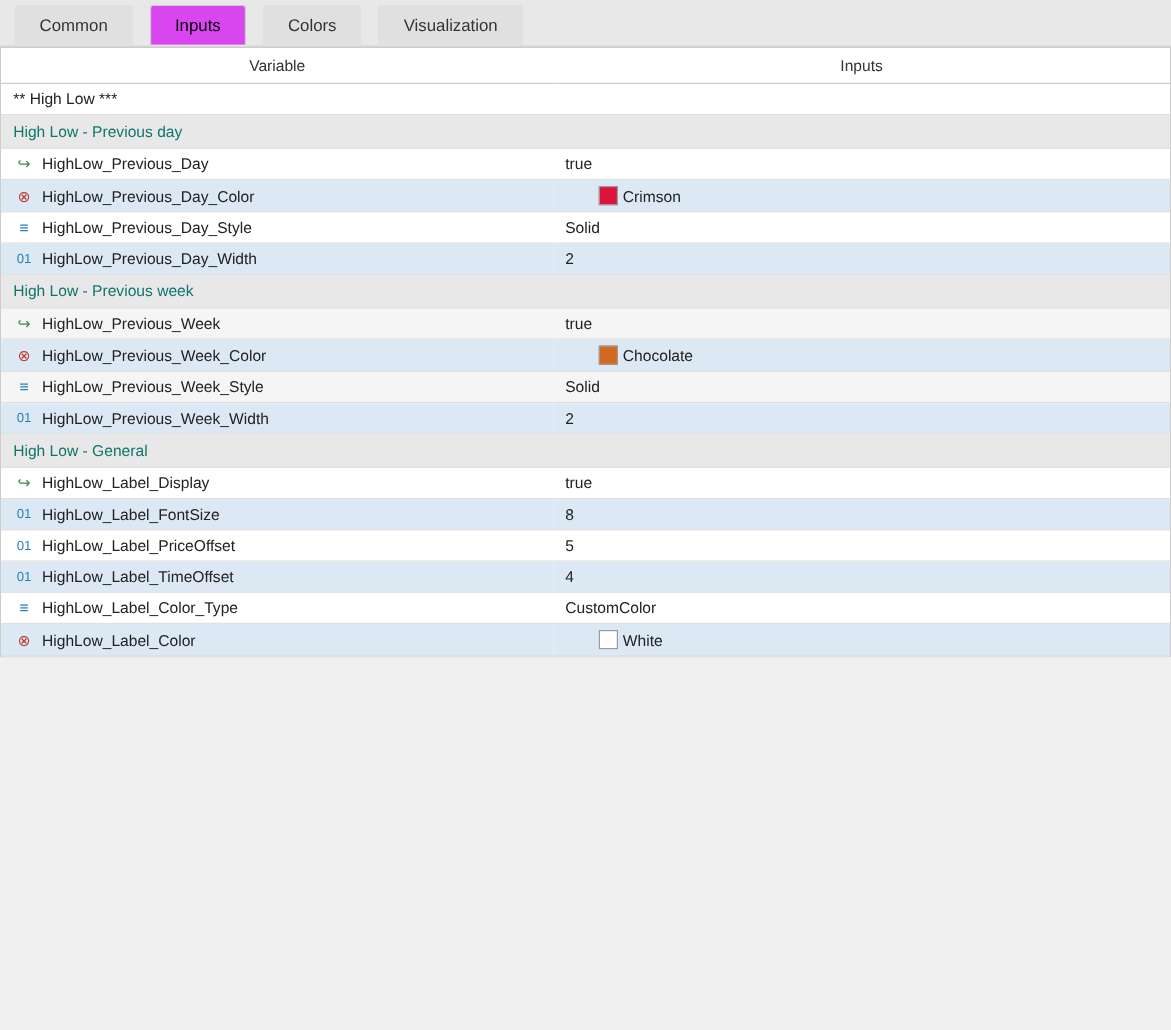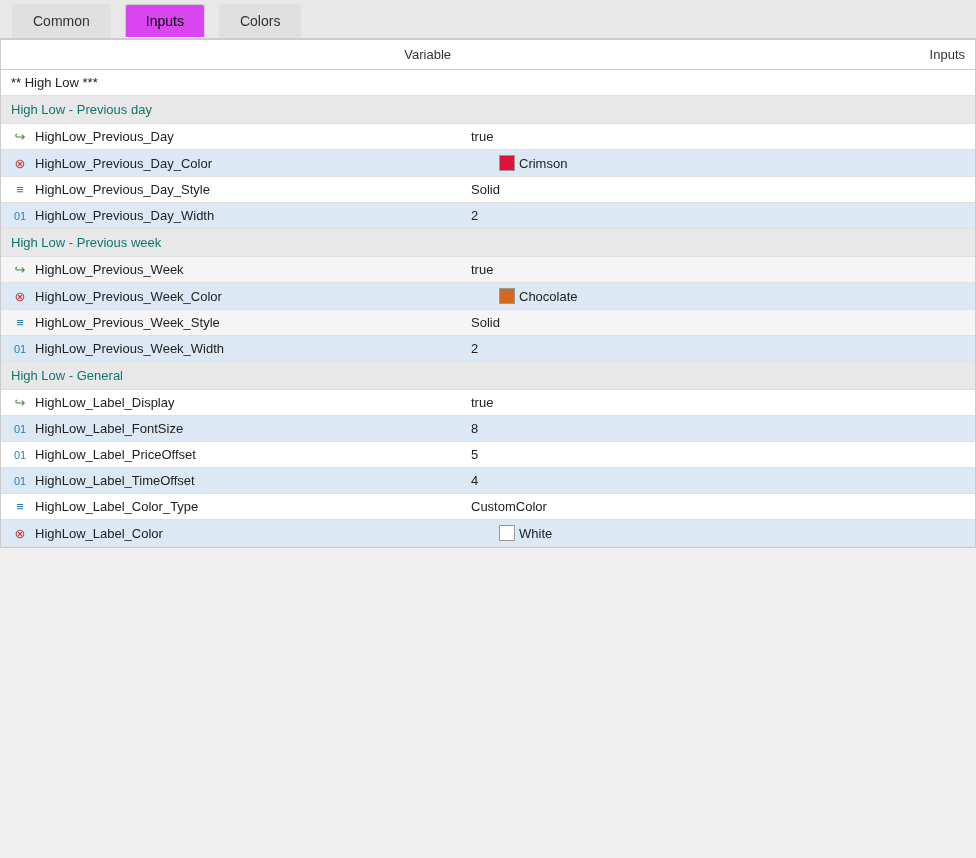--- a/index.html
+++ b/index.html
@@ -46,21 +46,21 @@
       border: 1px solid #ccc;
       margin: 0;
     }
 
     table {
       width: 100%;
       border-collapse: collapse;
     }
 
     thead th {
-      text-align: right;
+      text-align: center;
       padding: 7px 10px;
       font-weight: normal;
       color: #333;
       border-bottom: 1px solid #ccc;
       background: #fff;
       font-size: 13px;
     }
 
     tbody tr {
       border-bottom: 1px solid #e0e0e0;
@@ -149,20 +149,21 @@
     }
   </style>
 </head>
 <body>
 
 <div>
   <div class="tabs">
       <div class="tab">Common</div>
       <div class="tab active">Inputs</div>
       <div class="tab">Colors</div>
+      <div class="tab">Visualization</div>
     </div>
 </div>
 
 <div class="table-container">
   <table>
     <thead>
       <tr>
         <th>Variable</th>
         <th>Inputs</th>
       </tr>

